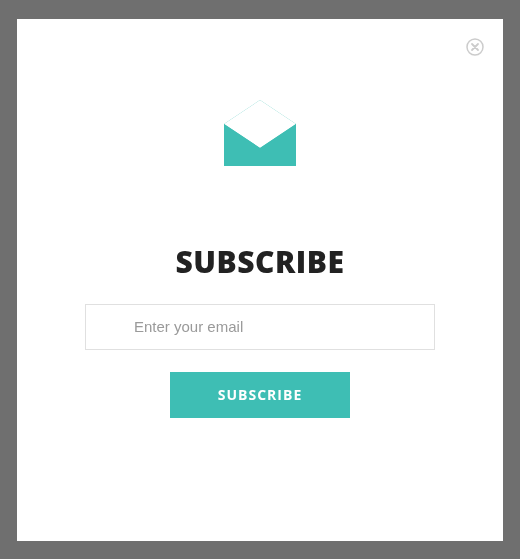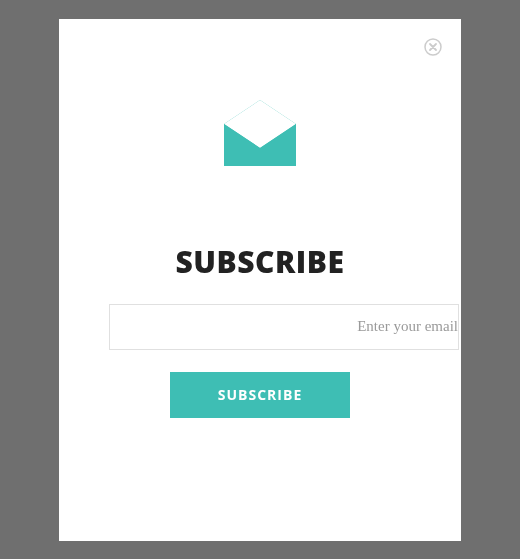--- a/index.html
+++ b/index.html
@@ -11,21 +11,21 @@
       background: #6f6f6f;
       font-family: -apple-system, BlinkMacSystemFont, "Segoe UI", "Open Sans", "Helvetica Neue", Arial, sans-serif;
       width: 520px;
       height: 559px;
       display: flex;
       align-items: center;
       justify-content: center;
     }
     .modal {
       background: #ffffff;
-      width: 402px;
+      width: 486px;
       height: 522px;
       position: relative;
       text-align: center;
       padding: 65px 50px 50px;
     }
     .close-btn {
       position: absolute;
       top: 18px;
       right: 18px;
       width: 20px;
@@ -50,26 +50,26 @@
       font-size: 15px;
       color: #989898;
       line-height: 1.55;
       margin-bottom: 40px;
       padding: 0 8px;
     }
     .email-input {
       width: 350px;
       height: 46px;
       border: 1px solid #e0e0e0;
-      text-align: right;
+      text-align: left;
       font-size: 15px;
       color: #666;
       outline: none;
       margin-bottom: 22px;
-      font-family: Liberation Serif, serif;
+      font-family: Liberation Sans, sans-serif;
       padding-left: 48px;
     }
     .email-input::placeholder {
       color: #9a9a9a;
     }
     .subscribe-btn {
       background: #3ebeb4;
       color: #ffffff;
       border: none;
       width: 180px;

